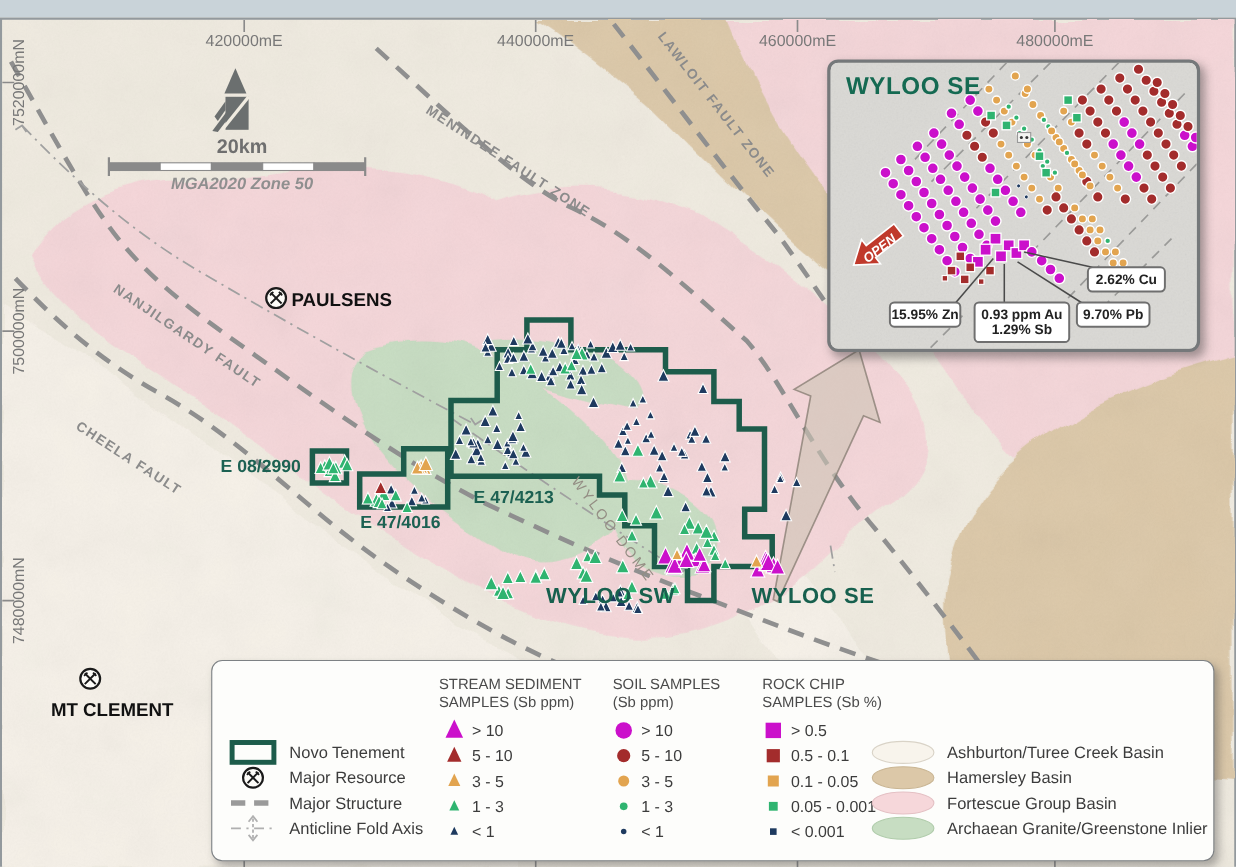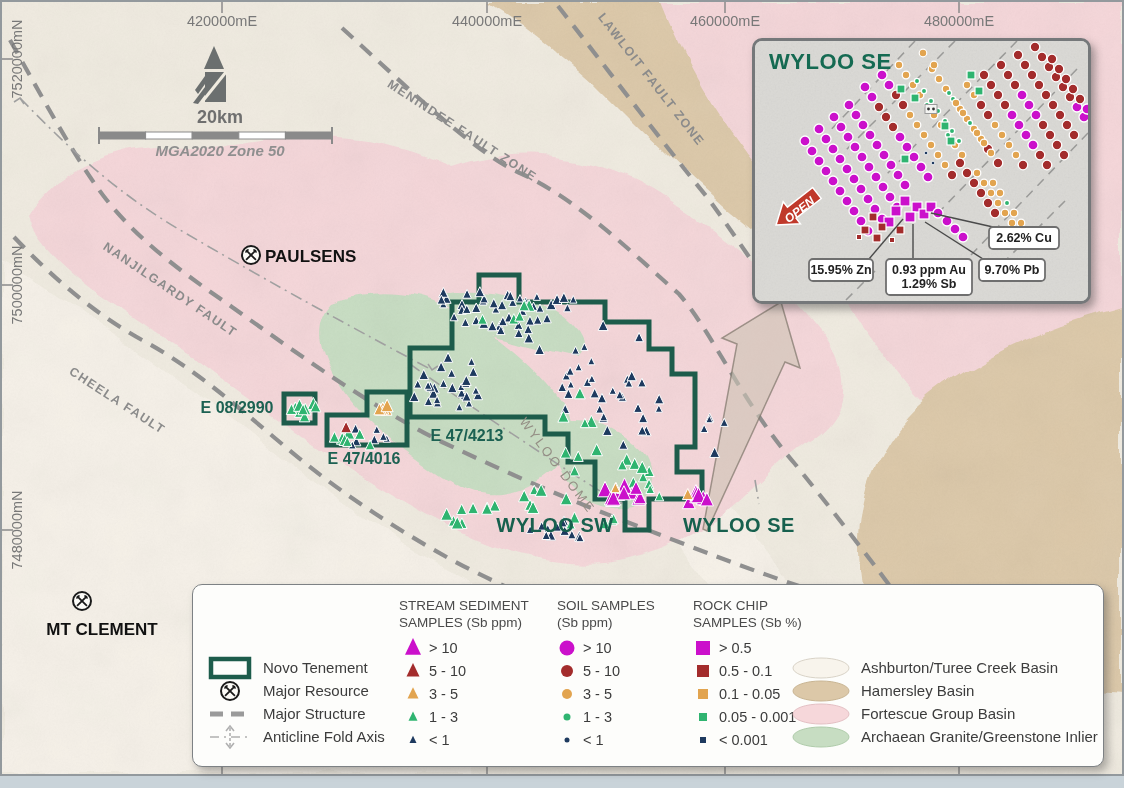--- a/index.html
+++ b/index.html
@@ -1,16 +1,16 @@
 <!DOCTYPE html>
 <html><head>
 <meta charset="utf-8">
 <style>
   html,body{margin:0;padding:0;background:#c9d3d9;width:1124px;height:788px;overflow:hidden;}
-  #stage{position:relative;width:1124px;height:600px;font-family:"Liberation Sans",sans-serif;}
+  #stage{position:relative;width:1124px;height:600px;font-family:"Liberation Sans",sans-serif;margin-top:16px;}
   #mapFrame{position:absolute;left:0;top:0;width:1120px;height:772px;background:#f0ebe0;border:2px solid #93999d;box-sizing:content-box;}
   svg text{font-family:"Liberation Sans",sans-serif;}
   #inset{position:absolute;left:752px;top:38px;width:333px;height:260px;background:#dad9d5;border:3px solid #75787a;border-radius:10px;box-shadow:4px 5px 9px rgba(60,60,60,.45);overflow:hidden;}
   #inset .inset-title{position:absolute;left:14px;top:8px;font-size:22px;font-weight:bold;color:#156a52;letter-spacing:.5px;}
   #legend{position:absolute;left:192px;top:584px;width:910px;height:181px;background:#fdfdfb;border:1.5px solid #7d8184;border-radius:10px;box-shadow:4px 5px 8px rgba(70,70,70,.4);}
 </style>
 </head>
 <body>
 
 <div id="stage">

